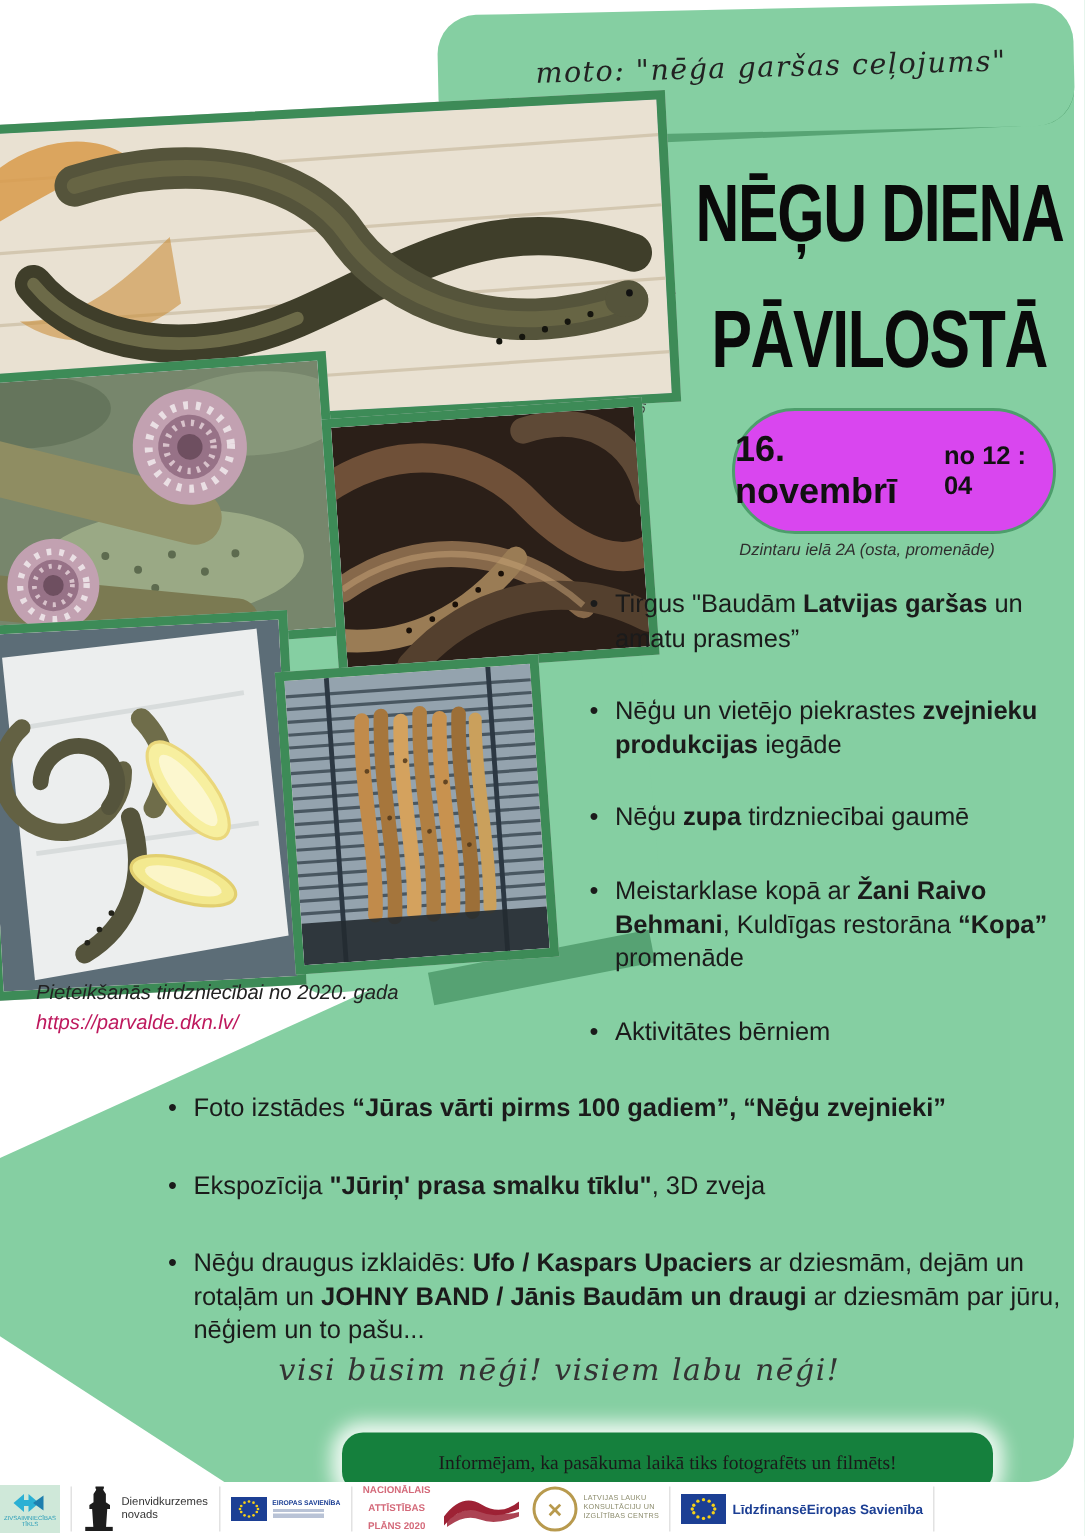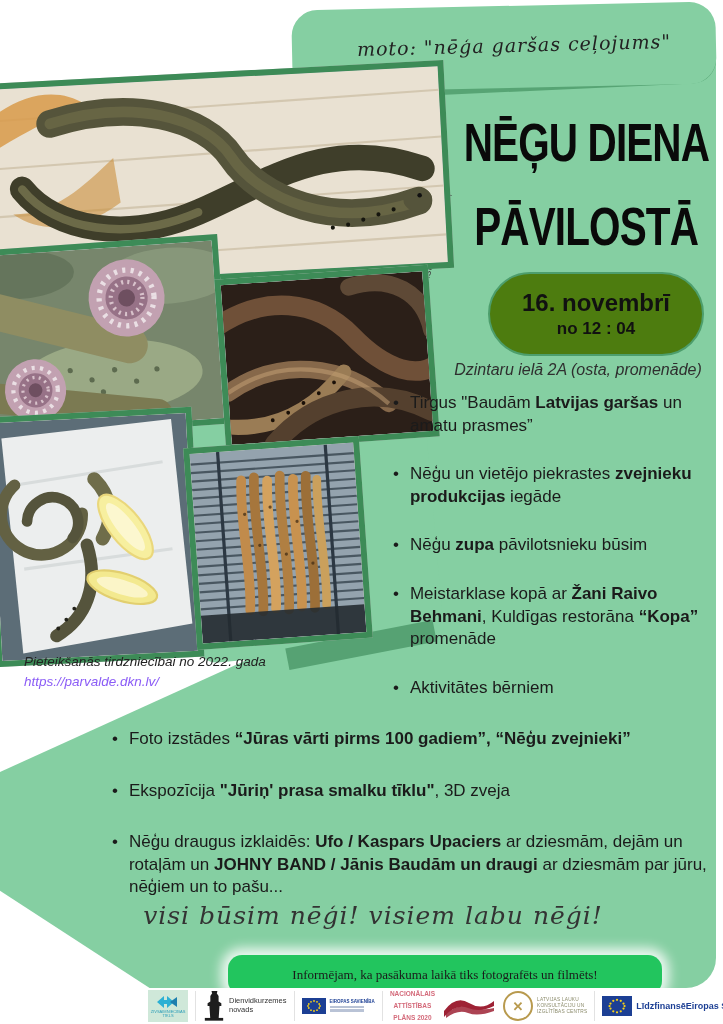--- a/index.html
+++ b/index.html
@@ -18,71 +18,71 @@
   .wedge-shadow{position:absolute;left:286px;top:634px;width:150px;height:22px;
               background:#56a273;transform:rotate(-11deg);z-index:3;}
   .banner{position:absolute;left:292px;top:6px;width:424px;height:82px;
               background:#85cfa2;border-radius:26px;transform:rotate(-1.2deg);z-index:4;}
 
   
   .motto{position:absolute;left:330px;top:34px;width:368px;text-align:center;z-index:5;
          font-family:"DejaVu Serif",serif;font-style:italic;font-size:19px;color:#222;
          letter-spacing:1px;transform:rotate(-1.5deg);}
   .closing{position:absolute;left:90px;top:901px;width:566px;text-align:center;z-index:6;
-         font-family:"DejaVu Serif",serif;font-style:italic;font-size:25px;color:#333;
+         font-family:"DejaVu Serif",serif;font-style:italic;font-size:20px;color:#333;
          letter-spacing:1px;}
 
   
   .hashtags{position:absolute;left:268px;top:288px;width:306px;text-align:center;z-index:4;
          font-size:10.5px;color:#3a3a3a;transform:rotate(-75deg);letter-spacing:.3px;}
 
   
   .title{position:absolute;left:446px;top:100px;width:280px;text-align:center;z-index:6;}
   .title .line{display:inline-block;font-weight:900;font-size:46px;color:#0a0a0a;
          letter-spacing:-1px;transform:scale(.88,1.18);line-height:84px;white-space:nowrap;}
   .date-pill{position:absolute;left:488px;top:272px;width:212px;height:80px;z-index:6;
-         background:#4d7c0f;border:2.5px solid #4d9e6c;border-radius:42px;
-         display:flex;flex-direction:column;align-items:center;justify-content:center;gap:2px;}
+         background:#d946ef;border:2.5px solid #4d9e6c;border-radius:42px;
+         display:flex;flex-direction:row;align-items:center;justify-content:center;gap:2px;}
   .date-pill .d1{font-size:24px;font-weight:700;color:#111;}
   .date-pill .d2{font-size:17px;font-weight:700;color:#111;}
   .address{position:absolute;left:440px;top:361px;width:276px;text-align:center;z-index:6;
-         font-size:16px;font-style:italic;color:#2f2f2f;}
+         font-size:11px;font-style:italic;color:#2f2f2f;}
 
   
   ul.blist{list-style:none;margin:0;padding:0;position:absolute;z-index:6;}
   .bullets-right{left:393px;top:392px;width:324px;}
   .bullets-wide{left:112px;top:728px;width:608px;}
   .bullet-item{display:flex;gap:11px;margin-bottom:26px;font-size:17px;line-height:1.33;color:#1b1b1b;}
   .bullets-wide .bullet-item{margin-bottom:29px;}
   .bullet-item .dot{font-size:17px;line-height:1.33;}
   .bullet-item .b{font-weight:700;}
 
   
   .registration{position:absolute;left:24px;top:652px;width:300px;z-index:6;
          font-size:13.5px;font-style:italic;color:#222;line-height:1.5;font-weight:500;}
-  .registration .link{text-decoration:none;color:#8b5cf6;}
+  .registration .link{text-decoration:none;color:#be185d;}
 
   
   .notice-pill{position:absolute;left:228px;top:955px;width:434px;height:40px;z-index:6;
-         background:#22c55e;border-radius:14px;box-shadow:0 0 12px 7px rgba(255,255,255,.85);
+         background:#15803d;border-radius:14px;box-shadow:0 0 12px 7px rgba(255,255,255,.85);
          display:flex;align-items:center;justify-content:center;
          font-family:"Liberation Serif",serif;font-size:13px;color:#1a1a1a;}
 
   
   .photo{position:absolute;border:6px solid #3d8b57;overflow:hidden;background:#ccc;z-index:5;}
   .photo svg{display:block;width:100%;height:100%;}
   .ph1{left:-15px;top:72px;width:452px;height:196px;transform:rotate(-3deg);}
   .ph2{left:-12px;top:242px;width:224px;height:178px;transform:rotate(-4deg);}
   .ph3{left:220px;top:272px;width:202px;height:160px;transform:rotate(-4deg);}
   .ph4{left:-10px;top:412px;width:196px;height:238px;transform:rotate(-3deg);}
   .ph5{left:190px;top:442px;width:164px;height:190px;transform:rotate(-4deg);}
 
   
   .footer{position:absolute;left:0;top:988px;width:723px;height:36px;background:#fff;z-index:7;
-         display:flex;align-items:center;gap:7px;padding-left:148px;box-sizing:border-box;}
+         display:flex;align-items:center;gap:7px;box-sizing:border-box;}
   .sep{width:1px;height:30px;background:#e2e2e2;flex:none;}
   .logo{display:flex;align-items:center;gap:4px;flex:none;}
   .logo-zt{width:40px;height:32px;background:#cfe8d9;flex-direction:column;justify-content:center;gap:1px;}
   .zt-label{font-size:4px;color:#2a9db8;text-align:center;line-height:1;}
   .dkn-text{display:flex;flex-direction:column;font-size:7.5px;color:#333;line-height:1.15;}
   .eu-text{display:flex;flex-direction:column;gap:1px;}
   .eu-text .t{font-size:4.5px;font-weight:700;color:#1c3f94;line-height:1;}
   .eu-text .bar{width:34px;height:2.5px;background:#b9c3d6;}
   .nap{display:flex;flex-direction:column;font-size:6.5px;font-weight:700;color:#d46a7a;line-height:1.25;}
   .llkc-text{display:flex;flex-direction:column;font-size:4.8px;color:#8a8a6a;line-height:1.3;letter-spacing:.2px;}
@@ -269,21 +269,21 @@
       <li class="bullet-item">
         <span class="dot">•</span>
         <span class="txt"><span>Tirgus "Baudām </span><span class="b">Latvijas garšas</span><span> un amatu prasmes”</span></span>
       </li>
       <li class="bullet-item">
         <span class="dot">•</span>
         <span class="txt"><span>Nēģu un vietējo piekrastes </span><span class="b">zvejnieku produkcijas</span><span> iegāde</span></span>
       </li>
       <li class="bullet-item">
         <span class="dot">•</span>
-        <span class="txt"><span>Nēģu </span><span class="b">zupa</span><span> pāvilotsnieku būsim</span></span>
+        <span class="txt"><span>Nēģu </span><span class="b">zupa</span><span> tirdzniecībai gaumē</span></span>
       </li>
       <li class="bullet-item">
         <span class="dot">•</span>
         <span class="txt"><span>Meistarklase kopā  ar </span><span class="b">Žani Raivo Behmani</span><span>, Kuldīgas restorāna </span><span class="b">“Kopa”</span><span> promenāde</span></span>
       </li>
       <li class="bullet-item">
         <span class="dot">•</span>
         <span class="txt"><span>Aktivitātes bērniem</span></span>
       </li>
     </ul>
@@ -297,21 +297,21 @@
         <span class="dot">•</span>
         <span class="txt"><span>Ekspozīcija </span><span class="b">"Jūriņ' prasa smalku tīklu"</span><span>, 3D zveja</span></span>
       </li>
       <li class="bullet-item">
         <span class="dot">•</span>
         <span class="txt"><span>Nēģu draugus izklaidēs: </span><span class="b">Ufo / Kaspars Upaciers</span><span> ar dziesmām,  dejām un rotaļām un </span><span class="b">JOHNY BAND / Jānis Baudām un draugi</span><span> ar dziesmām par jūru, nēģiem un to pašu...</span></span>
       </li>
     </ul>
 
   <div class="registration">
-    <div>Pieteikšanās tirdzniecībai no  2022. gada</div>
+    <div>Pieteikšanās tirdzniecībai no  2020. gada</div>
     <div><a class="link" href="#">https://parvalde.dkn.lv/</a></div>
   </div>
 
   <div class="closing">visi būsim nēģi! visiem labu nēģi!</div>
 
   <div class="notice-pill">Informējam, ka pasākuma laikā tiks fotografēts un filmēts!</div>
 
   <div class="footer">
     <div class="logo logo-zt">
       <svg width="24" height="14" viewBox="0 0 24 14">

